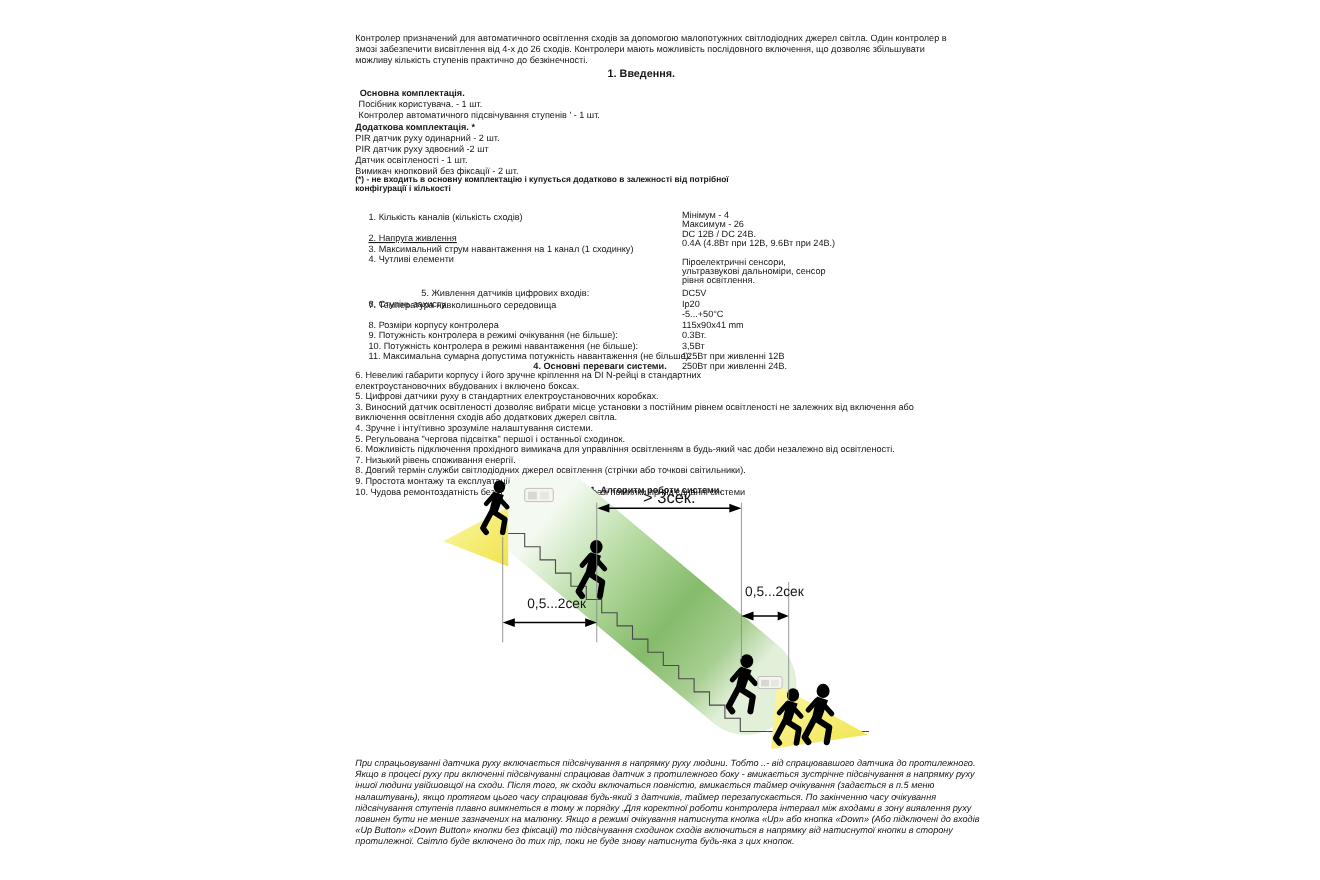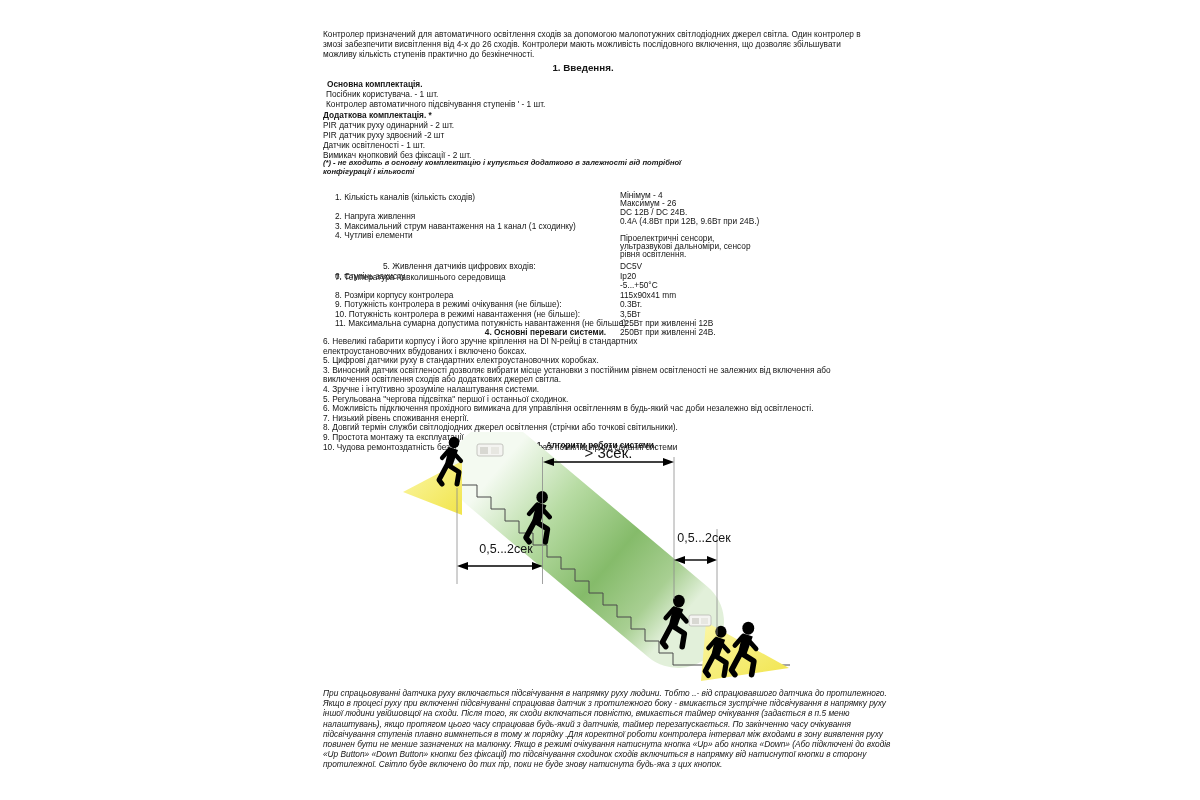--- a/index.html
+++ b/index.html
@@ -7,21 +7,21 @@
     position:relative;width:1200px;height:800px;background:#ffffff;overflow:hidden;
     font-family:"Liberation Sans",sans-serif;color:#151515;
   }
   .abs{position:absolute;}
   .ln{white-space:nowrap;font-size:8.3px;line-height:10px;}
   .lh96 .ln{line-height:9.6px;}
   .lh102 .ln{line-height:10.2px;}
   .b{font-weight:bold;}
   .center{text-align:center;}
   .doc-title{font-size:9.8px;font-weight:bold;}
-  .note{font-size:7.6px;font-weight:bold;font-style:italic;line-height:9px;white-space:nowrap;}
+  .note{font-size:7.6px;font-weight:bold;line-height:9px;white-space:nowrap;}
   .spec-l{position:absolute;left:0;top:0;white-space:nowrap;font-size:8.3px;}
   .dim-big{font-size:15px;}
   .dim-small{font-size:12.5px;}
 </style>
 </head>
 <body>
 
 <div class="page">
 
   <div class="abs doc-title center" style="left:323px;top:14px;width:520px;margin-top:48px;">1. Введення.</div>
@@ -45,21 +45,21 @@
     <div class="ln">Датчик освітленості - 1 шт.</div>
     <div class="ln">Вимикач кнопковий без фіксації - 2 шт.</div>
   </div>
   <div class="abs" style="left:323px;top:158px;">
     <div class="note">(*) - не входить в основну комплектацію і купується додатково в залежності від потрібної</div>
     <div class="note">конфігурації і кількості</div>
   </div>
 
   <div class="abs" style="left:335px;top:0;">
     <div class="spec-l" style="top:192px;">1. Кількість каналів (кількість сходів)</div>
-    <div class="spec-l" style="top:211px;">2. Напруга живлення</div>
+    <div class="spec-l" style="top:211px;text-decoration:underline;">2. Напруга живлення</div>
     <div class="spec-l" style="top:221px;">3. Максимальний струм навантаження на 1 канал (1 сходинку)</div>
     <div class="spec-l" style="top:230px;">4. Чутливі елементи</div>
     <div class="spec-l" style="top:261px;padding-left:48px;">5. Живлення датчиків цифрових входів:</div>
     <div class="spec-l" style="top:271px;">6. Ступінь захисту</div>
     <div class="spec-l" style="top:272px;">7. Температура навколишнього середовища</div>
     <div class="spec-l" style="top:290px;">8. Розміри корпусу контролера</div>
     <div class="spec-l" style="top:299px;">9. Потужність контролера в режимі очікування (не більше):</div>
     <div class="spec-l" style="top:309px;">10. Потужність контролера в режимі навантаження (не більше):</div>
     <div class="spec-l" style="top:318px;">11. Максимальна сумарна допустима потужність навантаження (не більше):</div>
   </div>

